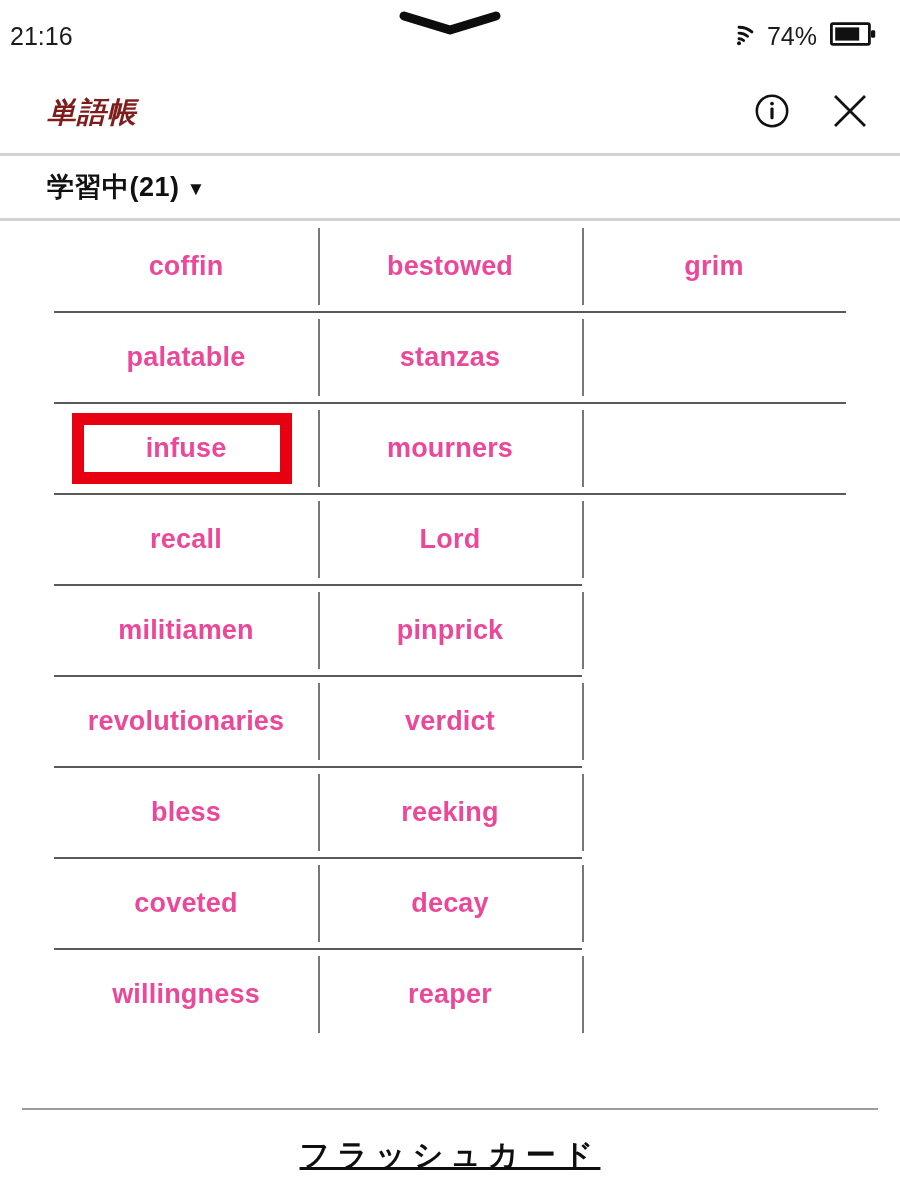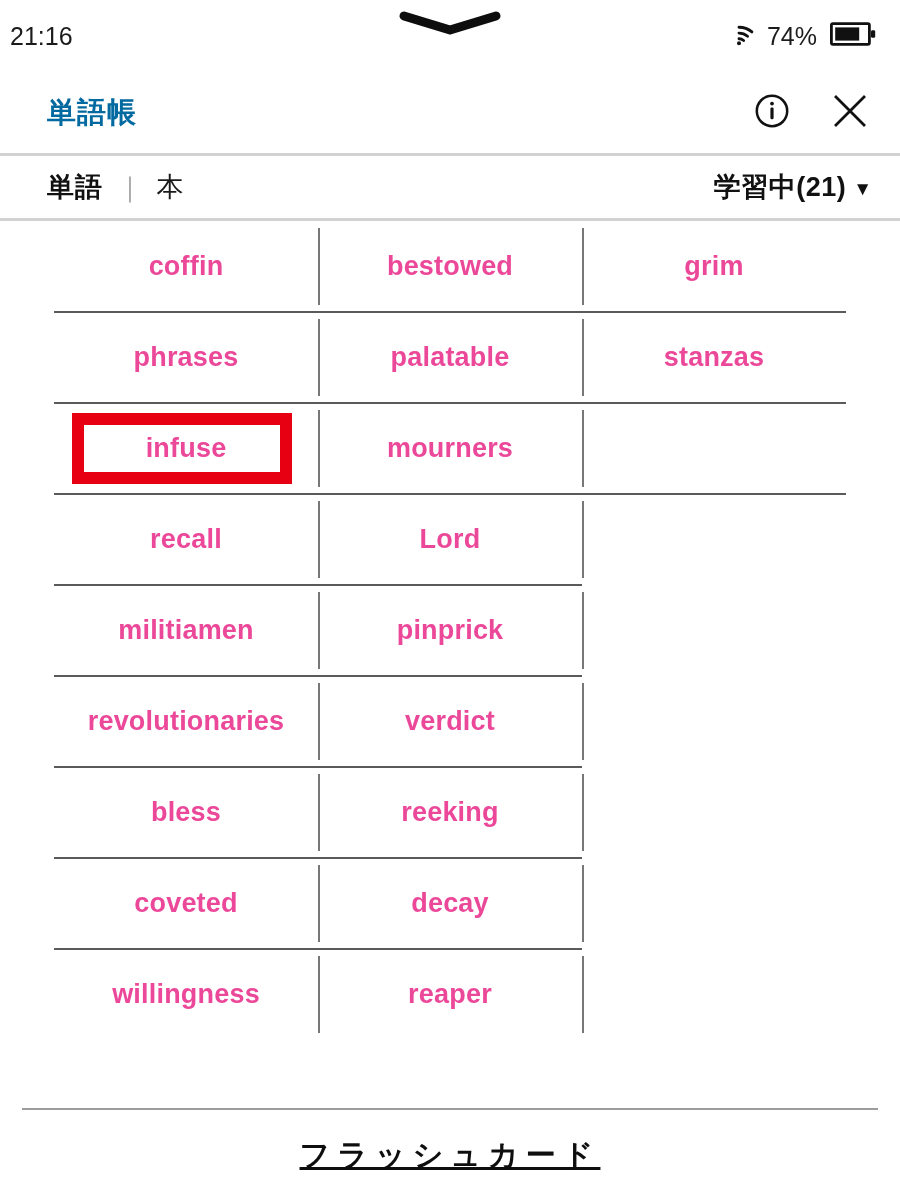--- a/index.html
+++ b/index.html
@@ -68,22 +68,23 @@
     width: 900px;
     height: 81px;
     display: flex;
     align-items: center;
     justify-content: space-between;
     padding: 0 28px 0 47px;
   }
   .app-title {
     font-size: 29px;
     font-weight: 700;
-    color: #0369a1;
+    color: #7f1d1d;
     letter-spacing: 1px;
+    font-style: italic;
   }
   .header-actions {
     display: flex;
     align-items: center;
     gap: 34px;
   }
   .icon-btn {
     width: 44px; height: 44px;
     display: flex;
     align-items: center;
@@ -291,25 +292,20 @@
             <path d="M5 5 L33 33 M33 5 L5 33" fill="none" stroke="#111" stroke-width="2.8" stroke-linecap="square"></path>
           </svg>
         </span>
       </button>
     </div>
   </div>
 
   <div class="hr-thick top"></div>
 
   <div class="filter-bar">
-    <div class="seg-group">
-      <span class="seg-item">単語</span>
-      <span class="seg-divider">｜</span>
-      <span class="seg-item inactive">本</span>
-    </div>
 
     <div class="status-filter">
       <span class="status-filter-label">学習中(21)</span>
       <span class="caret">▼</span>
     </div>
   </div>
 
   <div class="hr-thick bottom"></div>
 
   <div class="grid-wrap">
@@ -318,23 +314,20 @@
           <span class="word-text">coffin</span>
         </div>
         <div class="word-cell">
           <span class="word-text">bestowed</span>
         </div>
         <div class="word-cell">
           <span class="word-text">grim</span>
         </div>
       </div>
       <div class="word-row">
-        <div class="word-cell">
-          <span class="word-text">phrases</span>
-        </div>
         <div class="word-cell">
           <span class="word-text">palatable</span>
         </div>
         <div class="word-cell">
           <span class="word-text">stanzas</span>
         </div>
       </div>
       <div class="word-row">
         <div class="word-cell">
           <span class="word-text">infuse</span>

